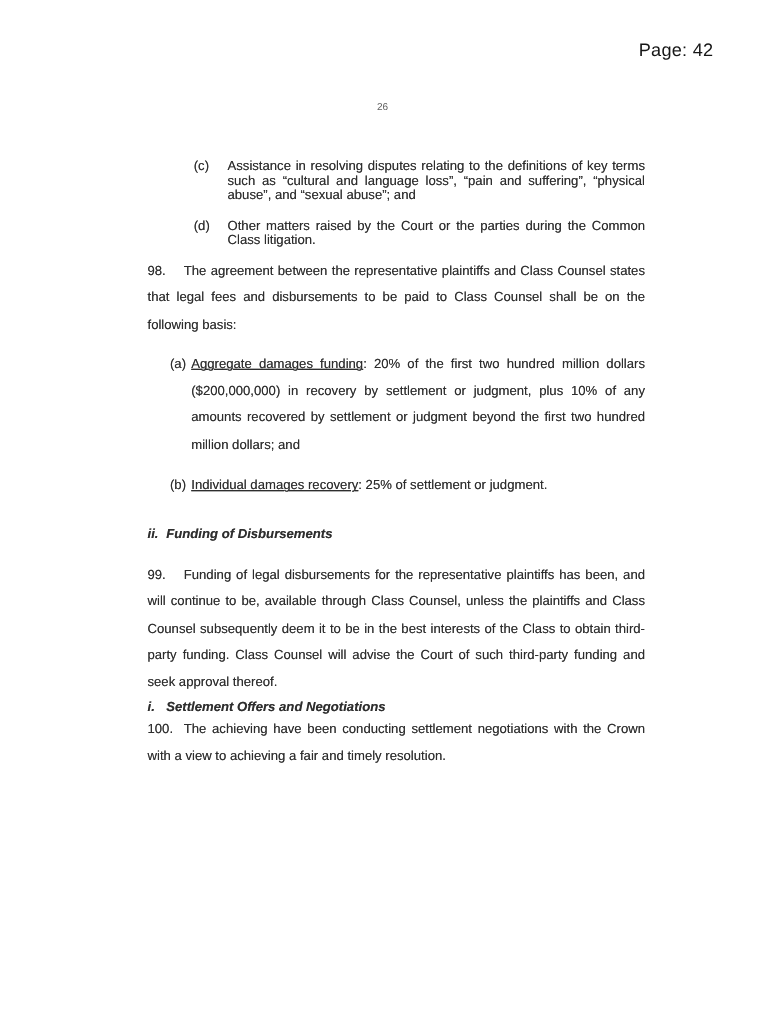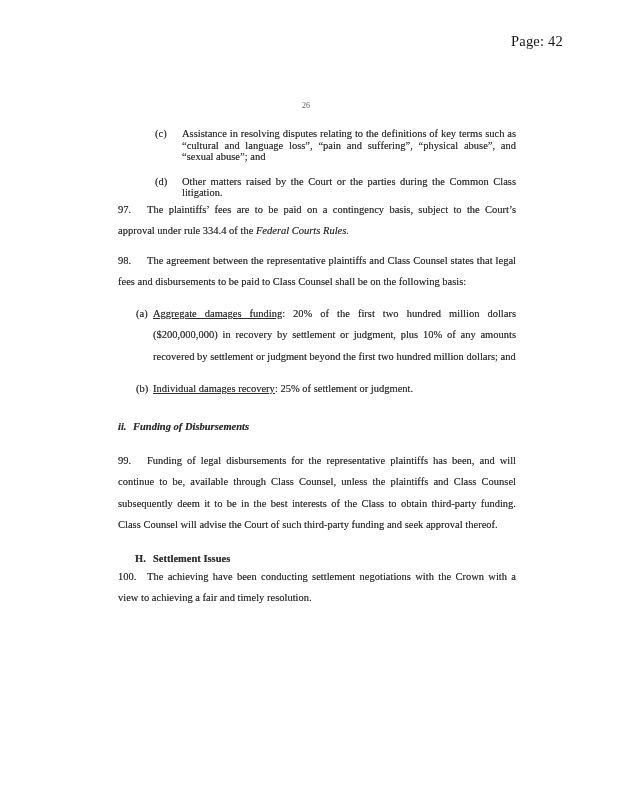--- a/index.html
+++ b/index.html
@@ -2,35 +2,35 @@
 <html><head>
 <meta charset="utf-8">
 <style>
   html, body { margin: 0; padding: 0; background: #ffffff; }
   .canvas {
     position: relative;
     width: 591px;
     height: 807px;
     background: #ffffff;
     overflow: hidden;
-    font-family: Liberation Serif, serif;
+    font-family: Liberation Sans, sans-serif;
   }
   .page-indicator {
     position: absolute;
     left: 511px;
     top: 33px;
     font-size: 14.5px;
     color: #161616;
     letter-spacing: 0.2px;
     white-space: nowrap;
   }
   .scan-page-number {
     position: absolute;
     left: 294px;
-    top: 101px;
+    top: 81px;
     width: 24px;
     text-align: center;
     font-size: 8px;
     color: #5f5f5f;
   }
   .doc {
     position: absolute;
     left: 118px;
     top: 128px;
     width: 398px;
@@ -98,23 +98,20 @@
       <div class="htext">Assistance in resolving disputes relating to the definitions of key terms such as “cultural and language loss”, “pain and suffering”, “physical abuse”, and “sexual abuse”; and</div>
     </div>
 
     <div class="hitem hitem-d">
       <span class="hlabel">(d)</span>
       <div class="htext">Other matters raised by the Court or the parties during the Common Class litigation.</div>
     </div>
 
 
 
-    <div class="para para-97">
-      <span class="pnum">97.</span><span>The plaintiffs’ fees are to be paid on a contingency basis, subject to the Court’s approval under rule 334.4 of the </span><span class="cite">Federal Courts Rules</span><span>.</span>
-    </div>
 
     <div class="para para-98">
       <span class="pnum">98.</span><span>The agreement between the representative plaintiffs and Class Counsel states that legal fees and disbursements to be paid to Class Counsel shall be on the following basis:</span>
     </div>
 
     <div class="abitem abitem-a">
       <span class="ablabel">(a)</span>
       <div class="abtext"><span class="ulead">Aggregate damages funding</span><span>: 20% of the first two hundred million dollars ($200,000,000) in recovery by settlement or judgment, plus 10% of any amounts recovered by settlement or judgment beyond the first two hundred million dollars; and</span></div>
     </div>
 
@@ -124,23 +121,23 @@
     </div>
 
     <div class="sub-heading sub-ii">
       <span class="sublabel">ii.</span><span>Funding of Disbursements</span>
     </div>
 
     <div class="para para-99">
       <span class="pnum">99.</span><span>Funding of legal disbursements for the representative plaintiffs has been, and will continue to be, available through Class Counsel, unless the plaintiffs and Class Counsel subsequently deem it to be in the best interests of the Class to obtain third-party funding. Class Counsel will advise the Court of such third-party funding and seek approval thereof.</span>
     </div>
 
-    <div class="sec-heading sec-h">
-      <span class="slabel">H.</span><span>Settlement Issues</span>
+
+    <div class="sub-heading sub-settlement">
+      <span class="sublabel">i.</span><span>Settlement Offers and Negotiations</span>
     </div>
-
 
     <div class="para para-100">
       <span class="pnum">100.</span><span>The achieving have been conducting settlement negotiations with the Crown with a view to achieving a fair and timely resolution.</span>
     </div>
 
   </div>
 </div>
 
 </body></html>

